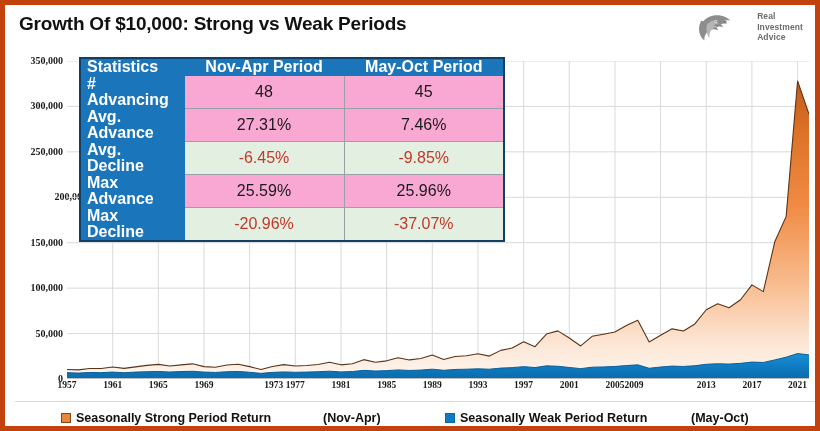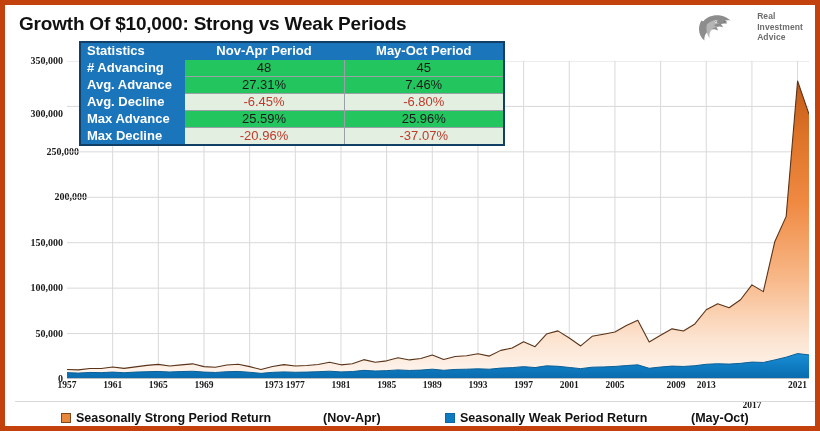--- a/index.html
+++ b/index.html
@@ -56,25 +56,25 @@
   .xlab{
     position:absolute;top:0;
     font-size:9.5px;color:#1a1a1a;font-weight:bold;
     font-family:"Liberation Serif", serif;
     transform:translateX(-50%);
     white-space:nowrap;
   }
 
   
   .stats{
-    position:absolute;left:74px;top:36px;
+    position:absolute;left:74px;top:52px;
     border:2px solid #123f66;
     border-collapse:collapse;
-    font-size:13px;
-    background:#22c55e;
+    font-size:16px;
+    background:#f9a8d4;
     box-shadow:0 0 0 0 rgba(0,0,0,0);
   }
   .stats td,.stats th{
     border:1px solid #9aa0a6;
     padding:0 6px;
     height:16px;
     line-height:16px;
     box-sizing:border-box;
   }
   .stats th{
@@ -131,22 +131,22 @@
       <div>Advice</div>
     </div>
   </div>
 
   <div id="ylabels">
       <div class="ylab" style="top: 368px;">0</div>
       <div class="ylab" style="top: 322.571px;">50,000</div>
       <div class="ylab" style="top: 277.143px;">100,000</div>
       <div class="ylab" style="top: 231.714px;">150,000</div>
       <div class="ylab" style="top: 186.286px; padding-left: 24px;">200,000</div>
-      <div class="ylab" style="top: 140.857px; margin-left: 16px;">250,000</div>
-      <div class="ylab" style="top: 95.4286px; margin-top: 8px;">300,000</div>
+      <div class="ylab" style="top: 140.857px;">250,000</div>
+      <div class="ylab" style="top: 95.4286px;">300,000</div>
       <div class="ylab" style="top: 50px;">350,000</div>
     </div>
 
   <div class="plot-wrap">
     <svg class="plot-svg" viewBox="0 0 742 318" preserveAspectRatio="none">
       <defs>
         <linearGradient id="gradStrong" x1="0" y1="0" x2="0" y2="1">
           <stop offset="0%" stop-color="#C25A19"></stop>
           <stop offset="18%" stop-color="#DD7327"></stop>
           <stop offset="42%" stop-color="#F08A43"></stop>
@@ -200,23 +200,23 @@
       <div class="xlab" style="left: 136.985px;">1969</div>
       <div class="xlab" style="left: 182.646px; margin-left: 24px;">1973</div>
       <div class="xlab" style="left: 228.308px;">1977</div>
       <div class="xlab" style="left: 273.969px;">1981</div>
       <div class="xlab" style="left: 319.631px;">1985</div>
       <div class="xlab" style="left: 365.292px;">1989</div>
       <div class="xlab" style="left: 410.954px;">1993</div>
       <div class="xlab" style="left: 456.615px;">1997</div>
       <div class="xlab" style="left: 502.277px;">2001</div>
       <div class="xlab" style="left: 547.938px;">2005</div>
-      <div class="xlab" style="left: 609px;">2009</div>
+      <div class="xlab" style="left: 567px;">2009</div>
       <div class="xlab" style="left: 639.262px;">2013</div>
-      <div class="xlab" style="left: 684.923px; margin-top: 20px;">2017</div>
+      <div class="xlab" style="left: 684.923px;">2017</div>
       <div class="xlab" style="left: 730.585px;">2021</div>
     </div>
 
   <table class="stats">
     <thead>
       <tr>
         <th class="k">Statistics</th>
         <th>Nov-Apr Period</th>
         <th>May-Oct Period</th>
       </tr>
@@ -228,21 +228,21 @@
           <td class="v">45</td>
         </tr>
         <tr>
           <td class="k">Avg. Advance</td>
           <td class="v">27.31%</td>
           <td class="v">7.46%</td>
         </tr>
         <tr class="alt">
           <td class="k">Avg. Decline</td>
           <td class="v neg">-6.45%</td>
-          <td class="v neg">-6.80%</td>
+          <td class="v neg">-9.85%</td>
         </tr>
         <tr>
           <td class="k">Max Advance</td>
           <td class="v">25.59%</td>
           <td class="v">25.96%</td>
         </tr>
         <tr class="alt">
           <td class="k">Max Decline</td>
           <td class="v neg">-20.96%</td>
           <td class="v neg">-37.07%</td>

